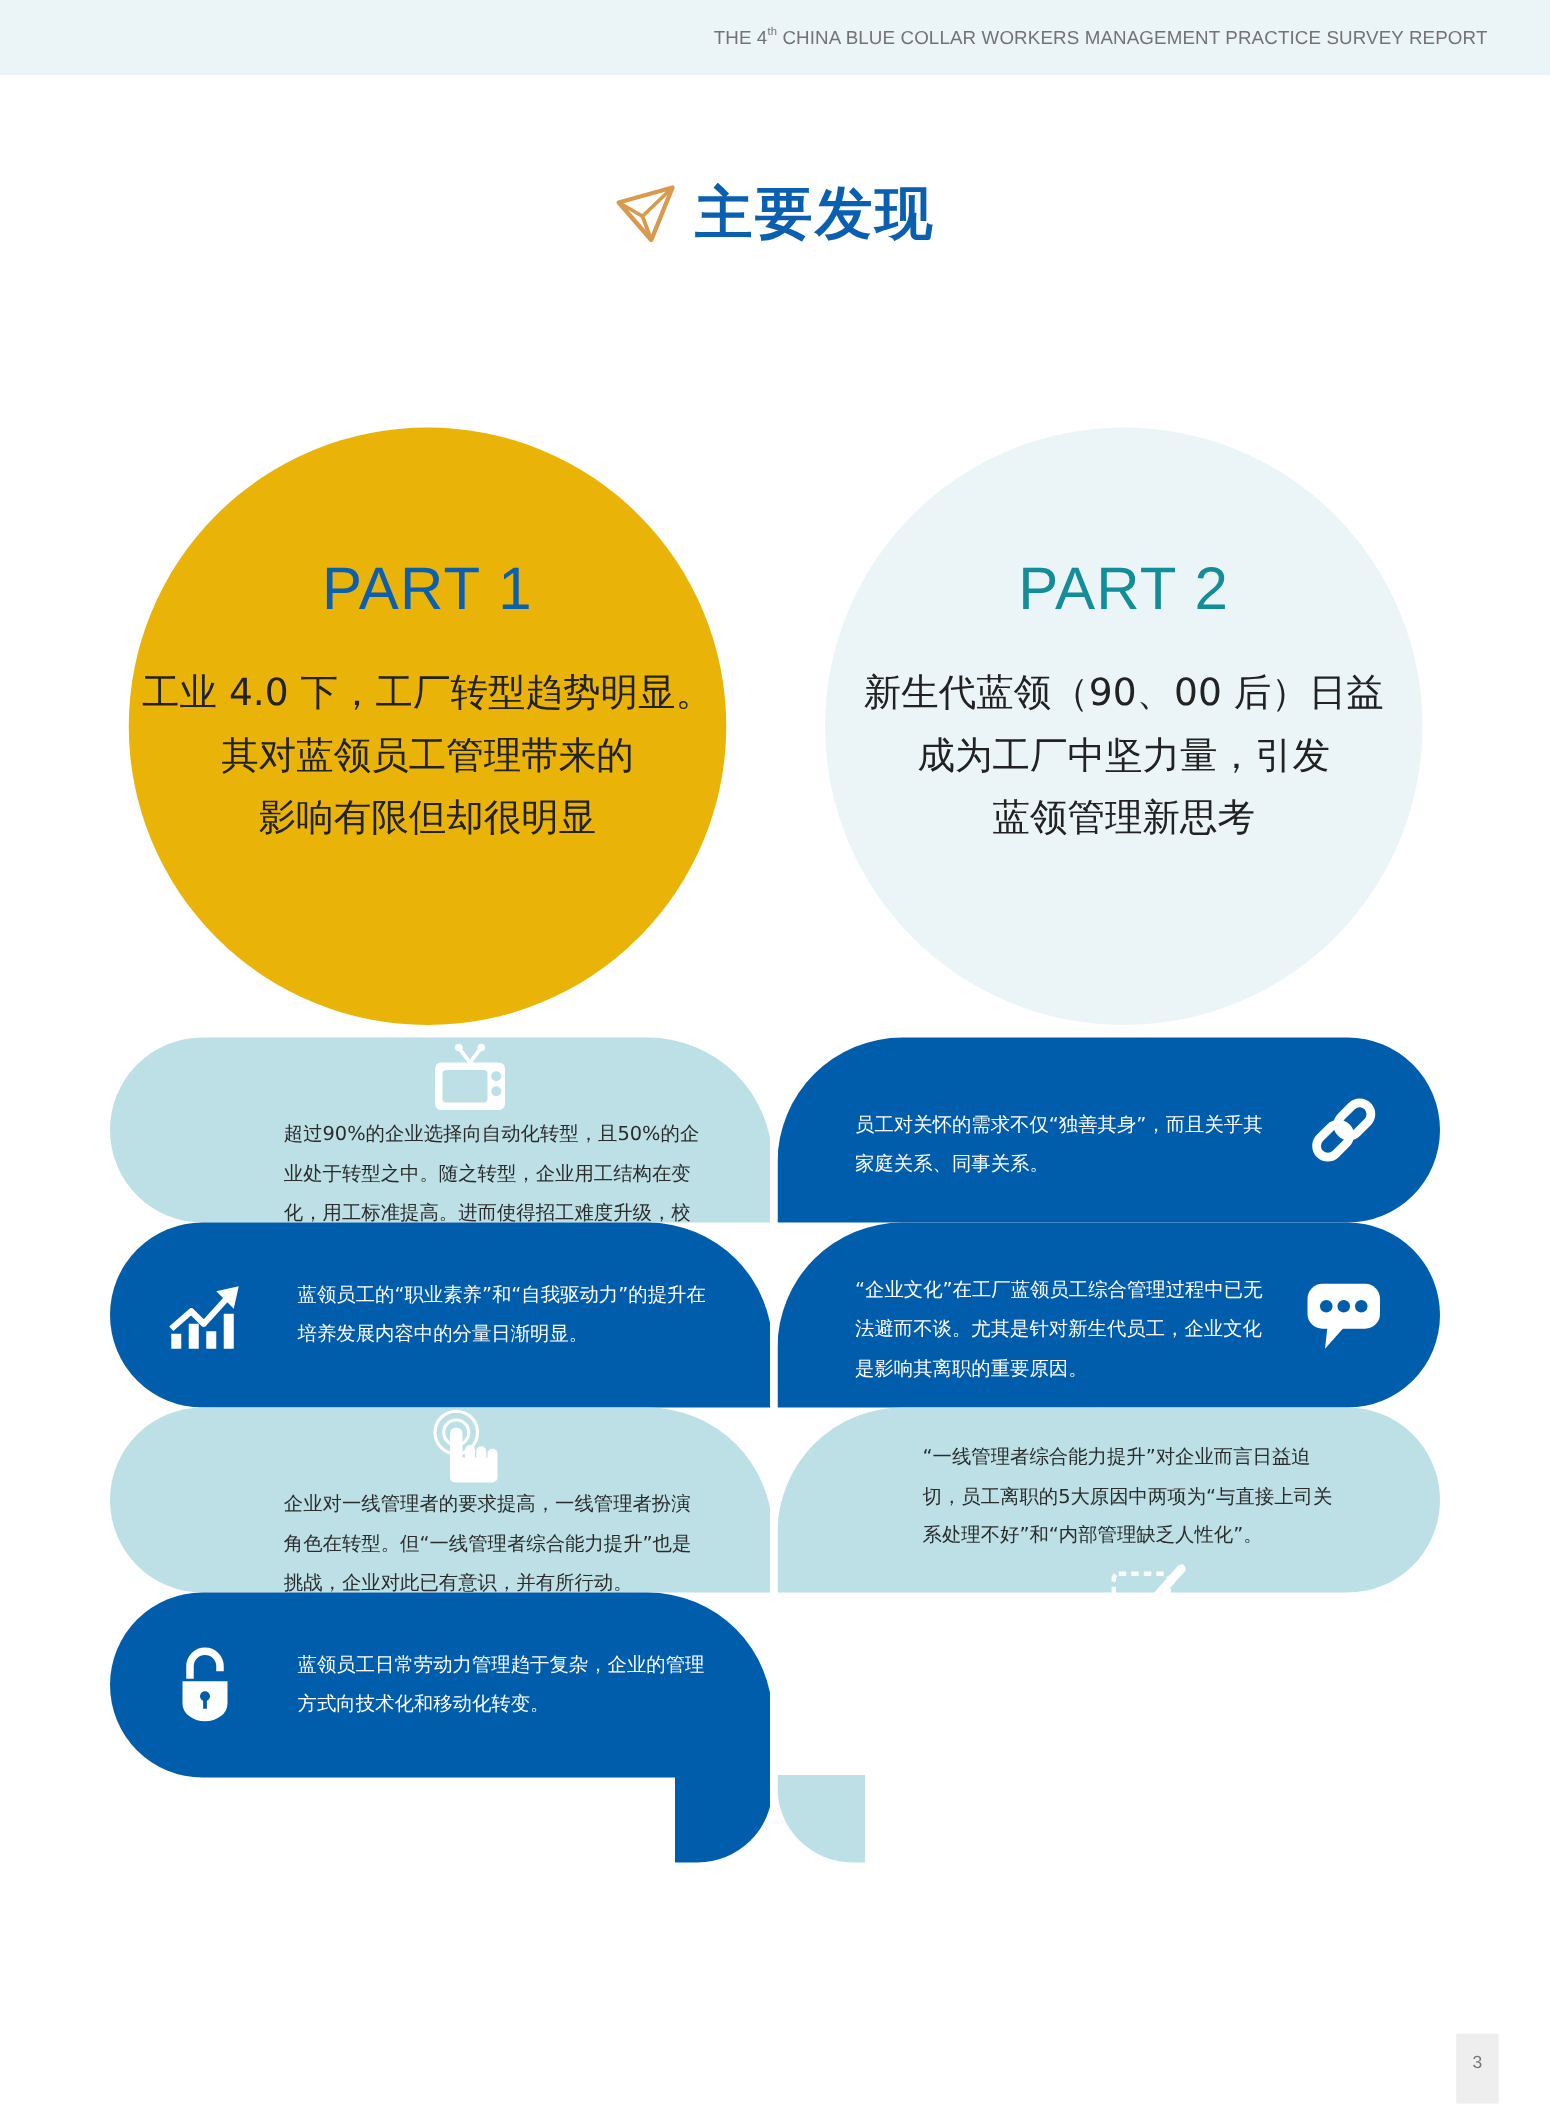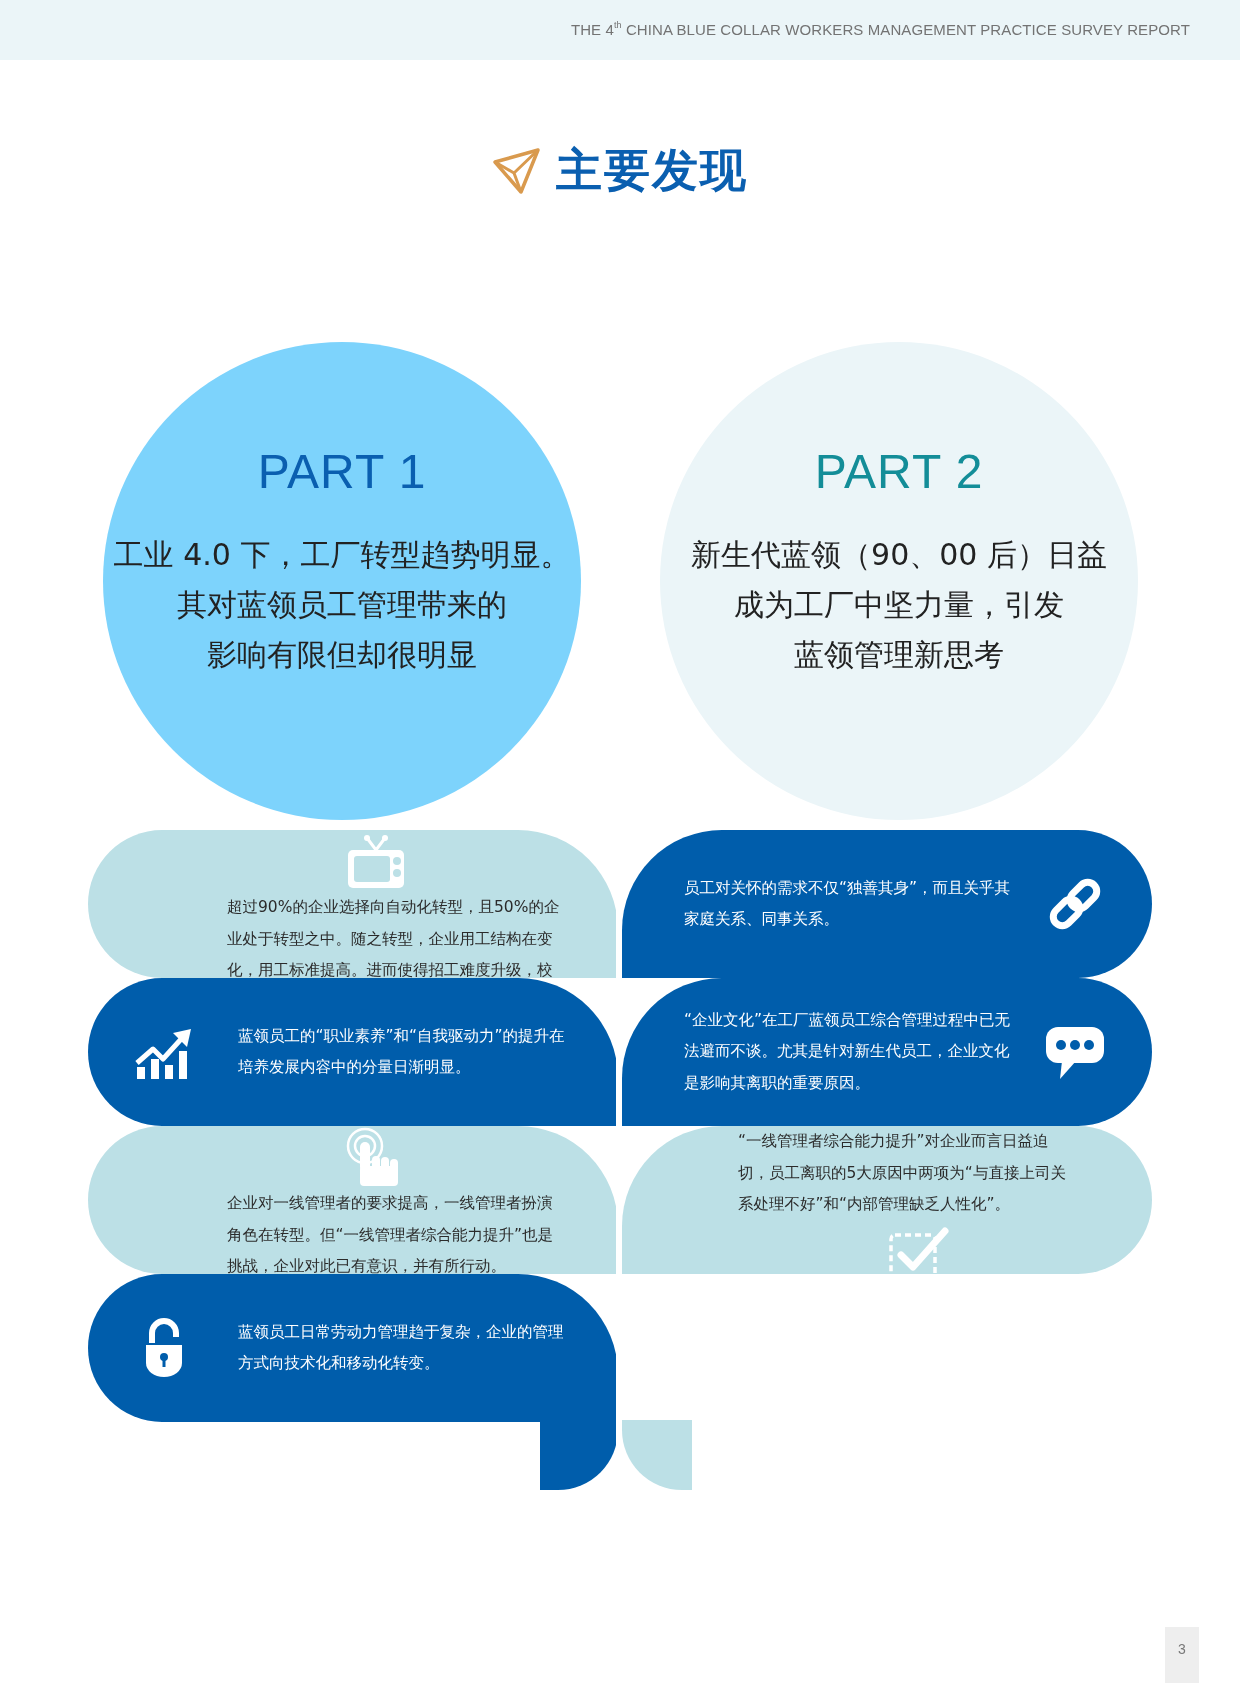--- a/index.html
+++ b/index.html
@@ -8,38 +8,38 @@
 
   .header-band { position: absolute; left: 0; top: 0; width: 1240px; height: 60px; background: #ebf5f8; }
   .header-text { position: absolute; right: 50px; top: 20px; font-family: "Liberation Sans", sans-serif; font-size: 15px; color: #737373; letter-spacing: 0.1px; }
   .header-text sup { font-size: 9px; vertical-align: 7px; }
 
   .title-wrap { position: absolute; left: 0; top: 140px; width: 1240px; display: flex; justify-content: center; align-items: center; gap: 14px; }
   .title-icon { width: 50px; height: 50px; }
   .page-title { font-family: "DejaVu Serif", "Liberation Serif", serif; font-weight: bold; font-size: 46px; color: #0a5fb0; letter-spacing: 2px; }
 
   .part-circle { position: absolute; width: 478px; height: 478px; border-radius: 50%; text-align: center; }
-  .part1 { left: 103px; top: 342px; background: #7dd3fc; }
+  .part1 { left: 103px; top: 342px; background: #eab308; }
   .part2 { left: 660px; top: 342px; background: #ebf5f8; }
   .part-label { display: block; margin-top: 102px; font-family: "Liberation Sans", sans-serif; font-size: 48px; font-weight: 300; letter-spacing: 1px; }
   .part1 .part-label { color: #0a5fb0; }
   .part2 .part-label { color: #138d98; }
   .part-desc { display: block; margin-top: 31px; font-size: 30px; line-height: 50px; color: #222; padding: 0 10px; }
 
   .cards { position: absolute; top: 830px; width: 530px; }
   .cards.left { left: 88px; }
   .cards.right { left: 622px; }
   .card { position: relative; height: 148px; display: flex; align-items: center; }
   .card.light { background: #bce0e6; color: #2b2b2b; flex-direction: column; }
   .card.dark { background: #005dab; color: #ffffff; }
   .cards.left .card { border-radius: 74px 100px 0 74px; padding-left: 45px; }
   .cards.right .card { border-radius: 100px 74px 74px 0; padding-left: 62px; }
   .card-text { font-size: 15.5px; line-height: 31.5px; width: 340px; }
   .cards.left .card-text { margin-left: 43px; }
-  .cards.right .card-text { margin-right: 20px; }
+  .cards.right .card-text { margin-right: 20px; margin-top: 24px; }
   .card-icon { width: 62px; height: 62px; flex: 0 0 62px; display: flex; align-items: center; justify-content: center; }
   .card-icon svg { width: 62px; height: 62px; }
 
   .tail-left { position: absolute; left: 540px; top: 1420px; width: 78px; height: 70px; background: #005dab; border-radius: 0 0 60px 0; }
   .tail-right { position: absolute; left: 622px; top: 1420px; width: 70px; height: 70px; background: #bce0e6; border-radius: 0 0 0 60px; }
   .divider { position: absolute; left: 616px; top: 830px; width: 6px; height: 660px; background: #ffffff; }
 
   .page-number-box { position: absolute; left: 1165px; top: 1627px; width: 34px; height: 56px; background: #eeeeee; text-align: center; }
   .page-number { display: block; margin-top: 14px; font-family: "Liberation Sans", sans-serif; font-size: 14px; color: #777; }
 </style>

